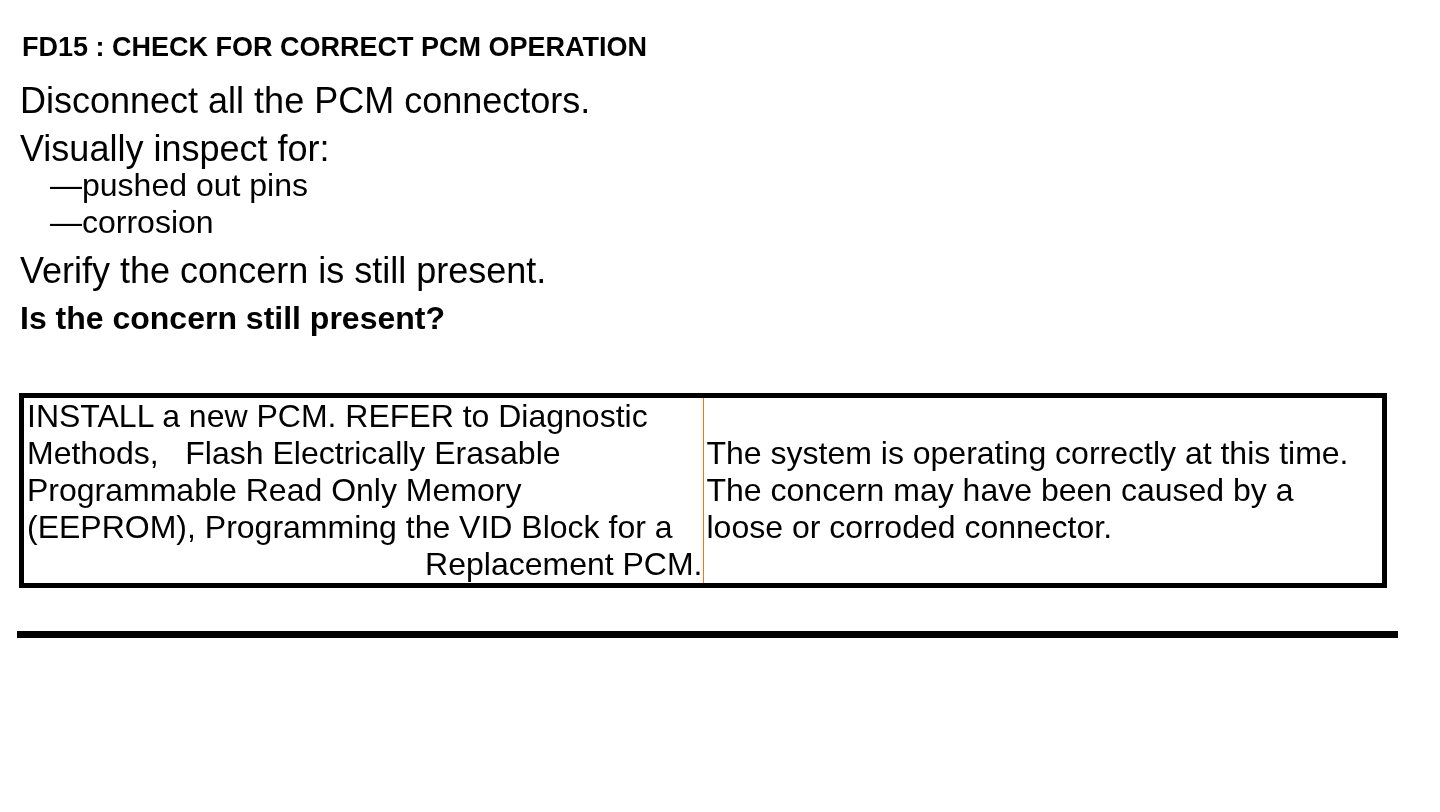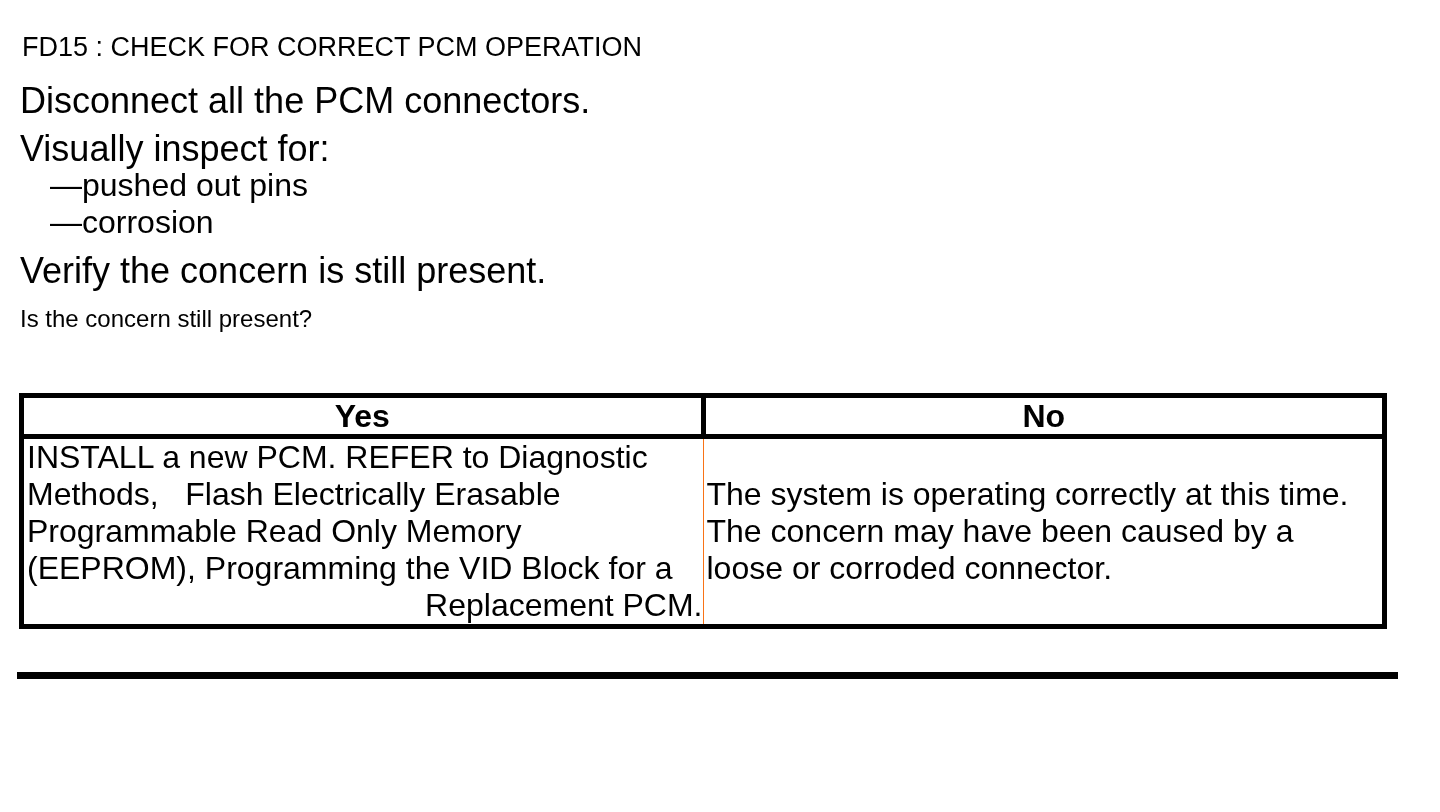--- a/index.html
+++ b/index.html
@@ -13,43 +13,43 @@
     position: relative;
     width: 1440px;
     height: 812px;
     background: #ffffff;
     overflow: hidden;
     box-sizing: border-box;
     padding: 30px 0 0 20px;
   }
   .heading {
     font-size: 27px;
-    font-weight: normal;
+    font-weight: bold;
     line-height: 34px;
     margin: 0 0 16px 2px;
     white-space: nowrap;
   }
   .step {
     font-size: 36px;
     line-height: 37px;
     margin: 11px 0 0 0;
     white-space: nowrap;
   }
   .step.first {
     margin-top: 18px;
   }
   .list-item {
     font-size: 32px;
     line-height: 37px;
     margin: 0 0 0 30px;
     white-space: nowrap;
   }
   .question {
-    font-size: 24px;
-    font-weight: normal;
+    font-size: 32px;
+    font-weight: bold;
     line-height: 37px;
     margin: 11px 0 0 0;
     white-space: nowrap;
   }
   table.decision {
     border-collapse: collapse;
     table-layout: fixed;
     width: 1368px;
     margin: 56px 0 0 -1px;
     border: 5px solid #000000;
@@ -98,24 +98,20 @@
   <div class="list-item">—corrosion</div>
 
 
 
   <div class="step">Verify the concern is still present.</div>
 
   <div class="question">Is the concern still present?</div>
 
   <table class="decision">
     <tbody>
-        <tr>
-      <th>Yes</th>
-      <th>No</th>
-    </tr>
     <tr>
       <td class="yes-cell">
         <div class="cell-line">INSTALL a new PCM. REFER to Diagnostic</div>
         <div class="cell-line">Methods,&nbsp;&nbsp; Flash Electrically Erasable</div>
         <div class="cell-line">Programmable Read Only Memory</div>
         <div class="cell-line">(EEPROM), Programming the VID Block for a</div>
         <div class="cell-line centered">Replacement PCM.</div>
       </td>
       <td class="no-cell">
         <div class="cell-line">The system is operating correctly at this time.</div>

